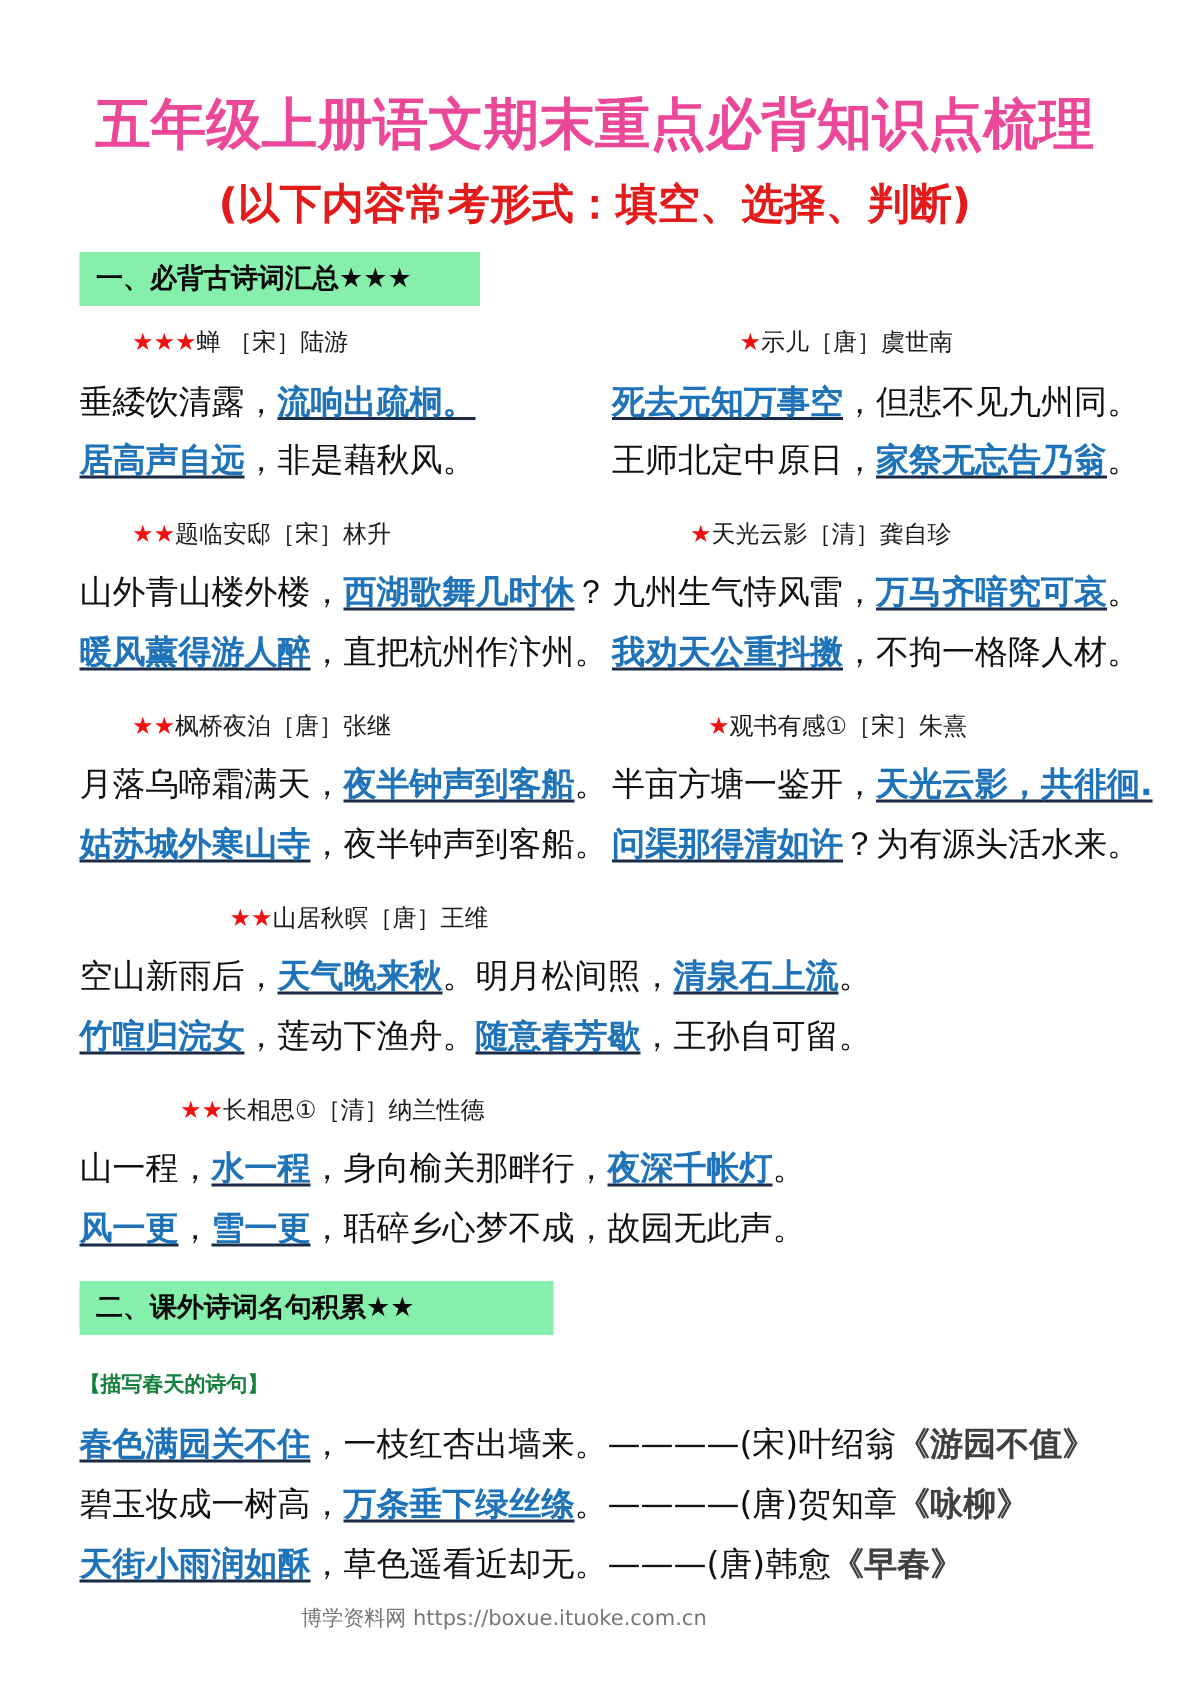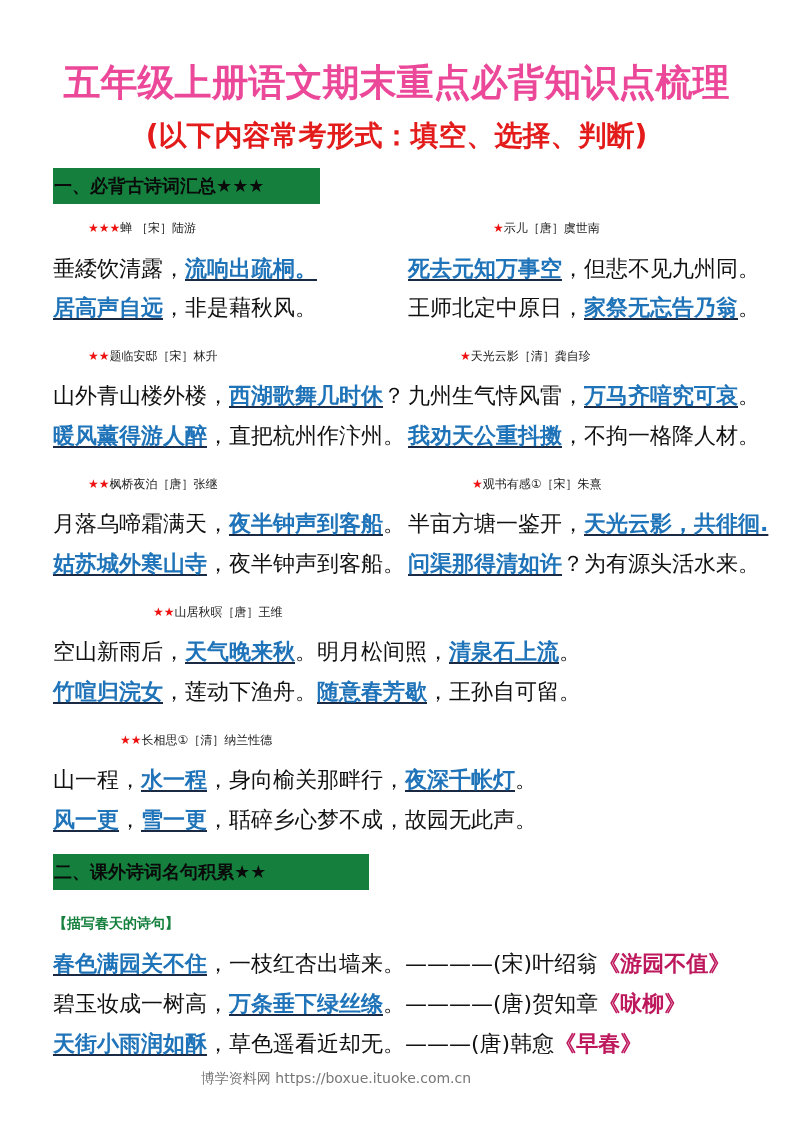--- a/index.html
+++ b/index.html
@@ -10,39 +10,39 @@
       position: absolute; left: 0; top: 58px; width: 793px; text-align: center;
       font-size: 37px; font-weight: bold; color: #ec4899; letter-spacing: 0px;
       font-family: "DejaVu Sans", sans-serif;
     }
     .subtitle {
       position: absolute; left: 0; top: 117px; width: 793px; text-align: center;
       font-size: 28px; font-weight: bold; color: #e31b1b;
       font-family: "DejaVu Sans", sans-serif;
     }
     .section-head {
-      position: absolute; left: 53px; height: 36px; background: #15803d;
+      position: absolute; left: 53px; height: 36px; background: #86efac;
       font-size: 18px; font-weight: bold; color: #0a0a0a; line-height: 36px;
-      padding-left: 1px; white-space: nowrap;
+      padding-left: 11px; white-space: nowrap;
     }
     .poem-title {
-      position: absolute; font-size: 12px; color: #1a1a1a; white-space: nowrap; line-height: 24px;
+      position: absolute; font-size: 16px; color: #1a1a1a; white-space: nowrap; line-height: 24px;
     }
     .stars { color: #ee1111; }
     .line {
       position: absolute; font-size: 22px; color: #111; white-space: nowrap; line-height: 24px;
     }
     .blank {
       color: #1f73b8; font-weight: bold; text-decoration: underline; text-decoration-color: #1a2a44;
       text-underline-offset: 3px;
     }
     .sub-head {
       position: absolute; left: 53px; font-size: 14px; font-weight: bold; color: #15803d; line-height: 24px;
     }
-    .work { color: #be185d; font-weight: bold; }
+    .work { color: #404040; font-weight: bold; }
     .footer {
       position: absolute; left: 0; top: 1070px; width: 672px; text-align: center;
       font-size: 14px; color: #777; font-family: "DejaVu Sans", sans-serif;
     }
   </style>
 </head>
 <body>
 
 <div class="title">五年级上册语文期末重点必背知识点梳理</div>
 <div class="subtitle">(以下内容常考形式：填空、选择、判断)</div>

